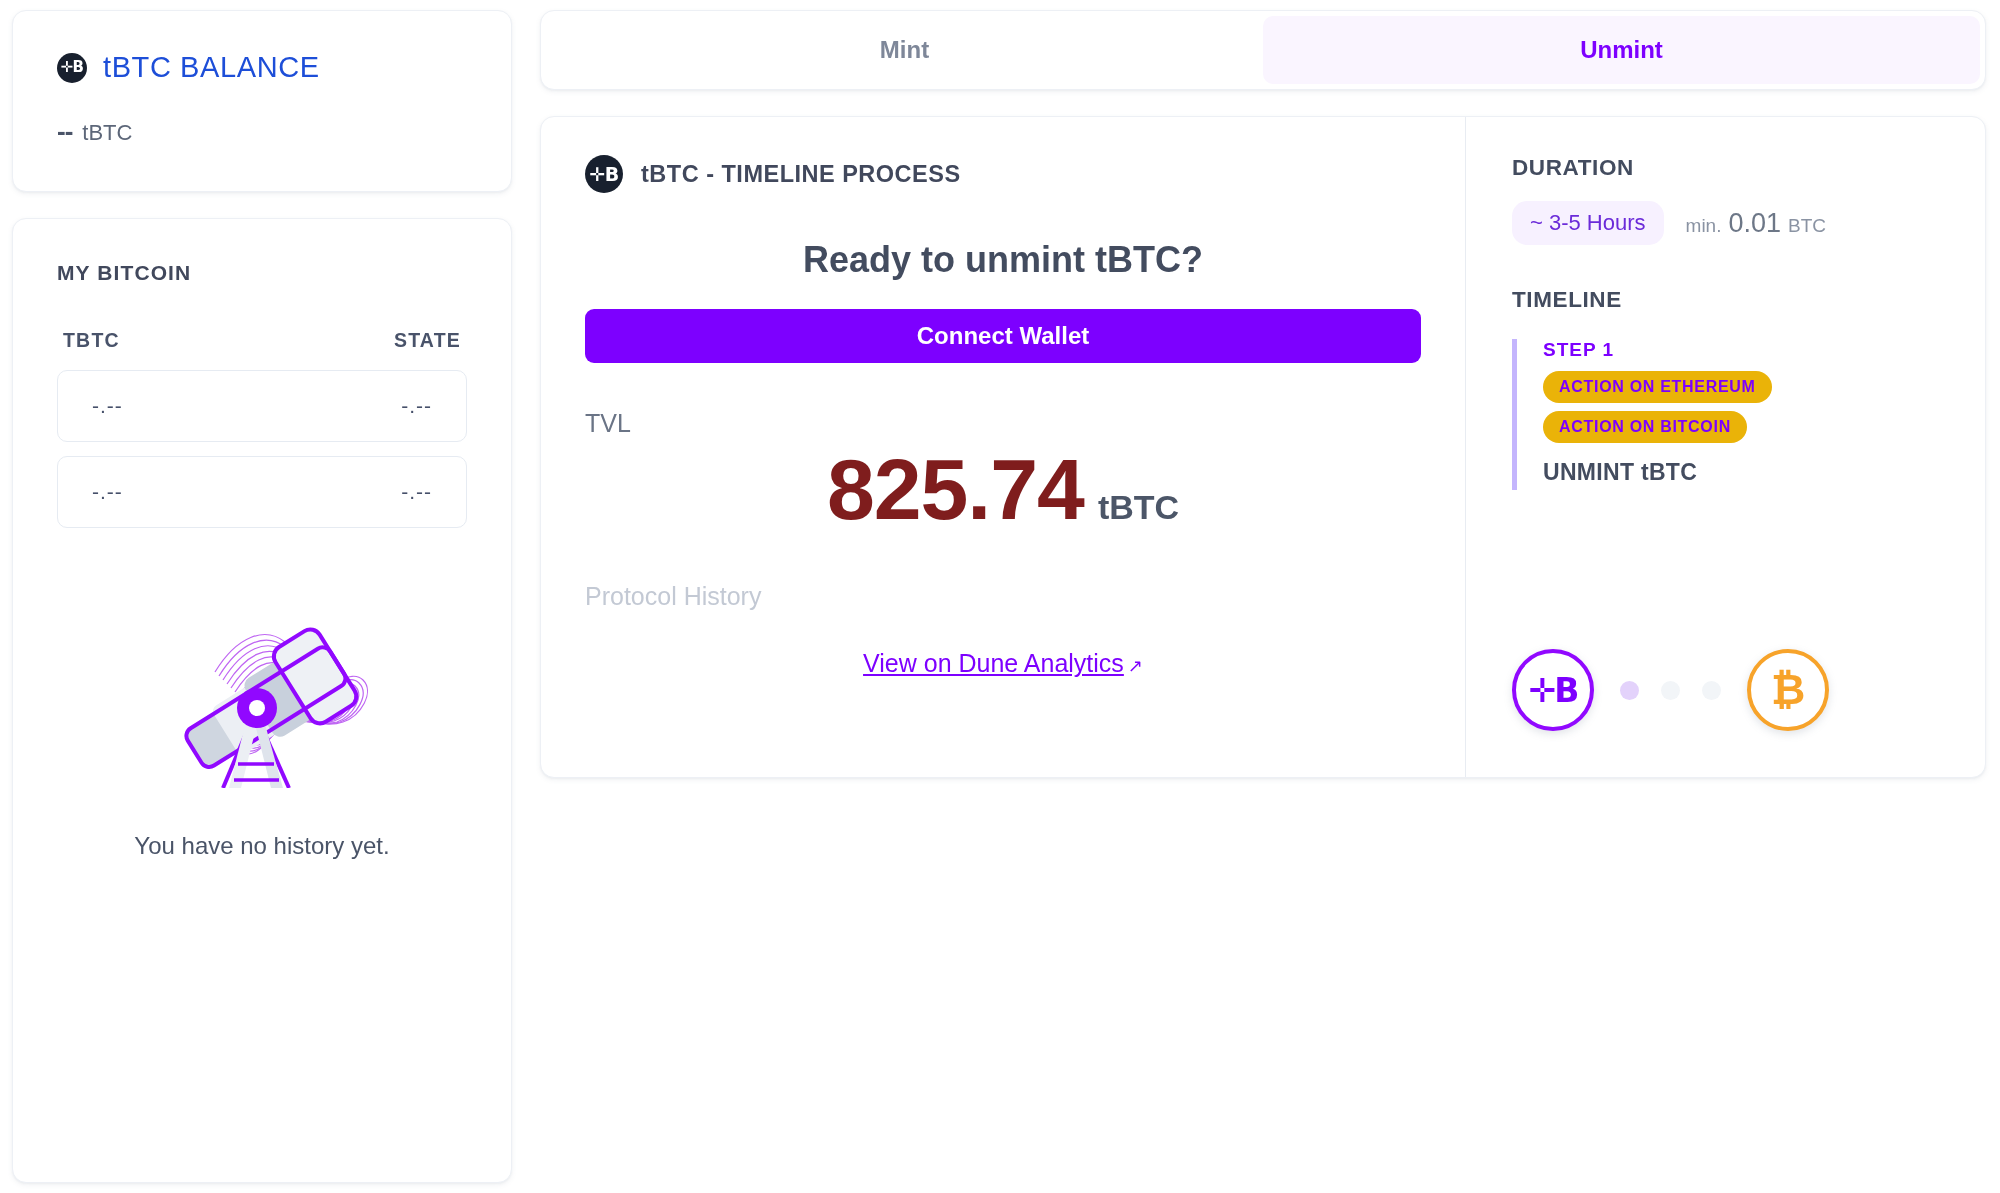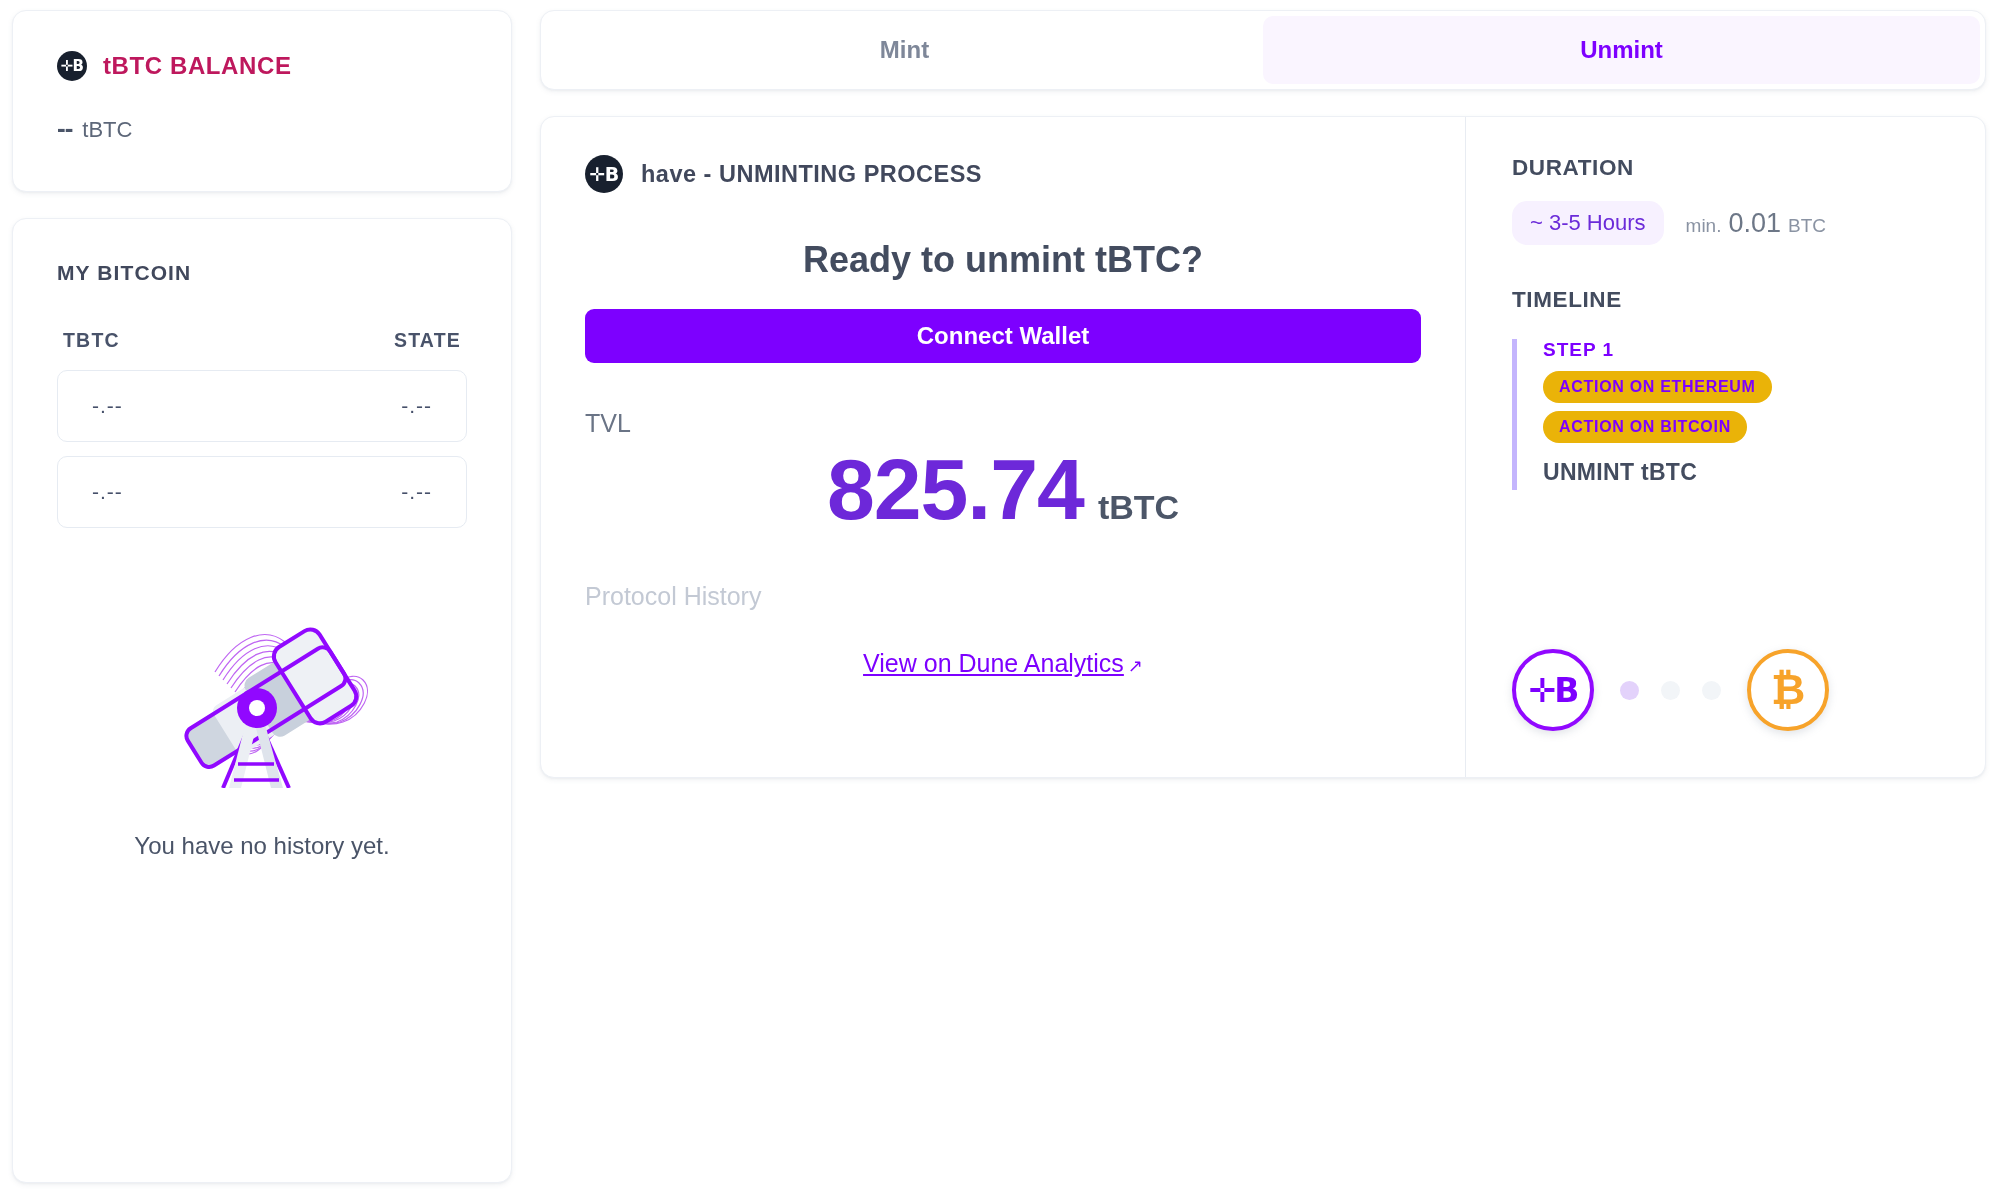--- a/index.html
+++ b/index.html
@@ -61,23 +61,23 @@
     align-items: center;
     justify-content: center;
     color: #ffffff;
     font-size: 15px;
     font-weight: bold;
     letter-spacing: -0.5px;
     line-height: 1;
     font-family: "DejaVu Sans", sans-serif;
   }
   .balance-title {
-    font-size: 24px;
-    font-weight: bold;
-    color: #be185d;
+    font-size: 29px;
+    font-weight: normal;
+    color: #1d4ed8;
     letter-spacing: 0.6px;
   }
   .balance-value {
     margin-top: 32px;
     display: flex;
     align-items: baseline;
     gap: 10px;
   }
   .balance-dashes {
     font-size: 26px;
@@ -246,21 +246,21 @@
   .tvl-main {
     margin-top: 6px;
     display: flex;
     align-items: baseline;
     justify-content: center;
     gap: 14px;
   }
   .tvl-number {
     font-size: 86px;
     font-weight: bold;
-    color: #6d28d9;
+    color: #7f1d1d;
     letter-spacing: -1px;
     line-height: 1.05;
   }
   .tvl-unit {
     font-size: 34px;
     font-weight: bold;
     color: #4c5668;
   }
   .tvl-usd {
     text-align: center;
@@ -482,21 +482,21 @@
       <button class="tab active">Unmint</button>
     </nav>
 
     <section class="card process-card">
 
       <div class="process-left">
         <div class="proc-head">
           <div class="tbtc-badge">
             <span class="glyph">✛B</span>
           </div>
-          <div class="proc-title">have - UNMINTING PROCESS</div>
+          <div class="proc-title">tBTC - TIMELINE PROCESS</div>
         </div>
 
         <h1 class="ready-title">Ready to unmint tBTC?</h1>
 
         <button class="connect-btn">Connect Wallet</button>
 
         <div class="tvl-label">TVL</div>
 
         <div class="tvl-main">
           <span class="tvl-number">825.74</span>

